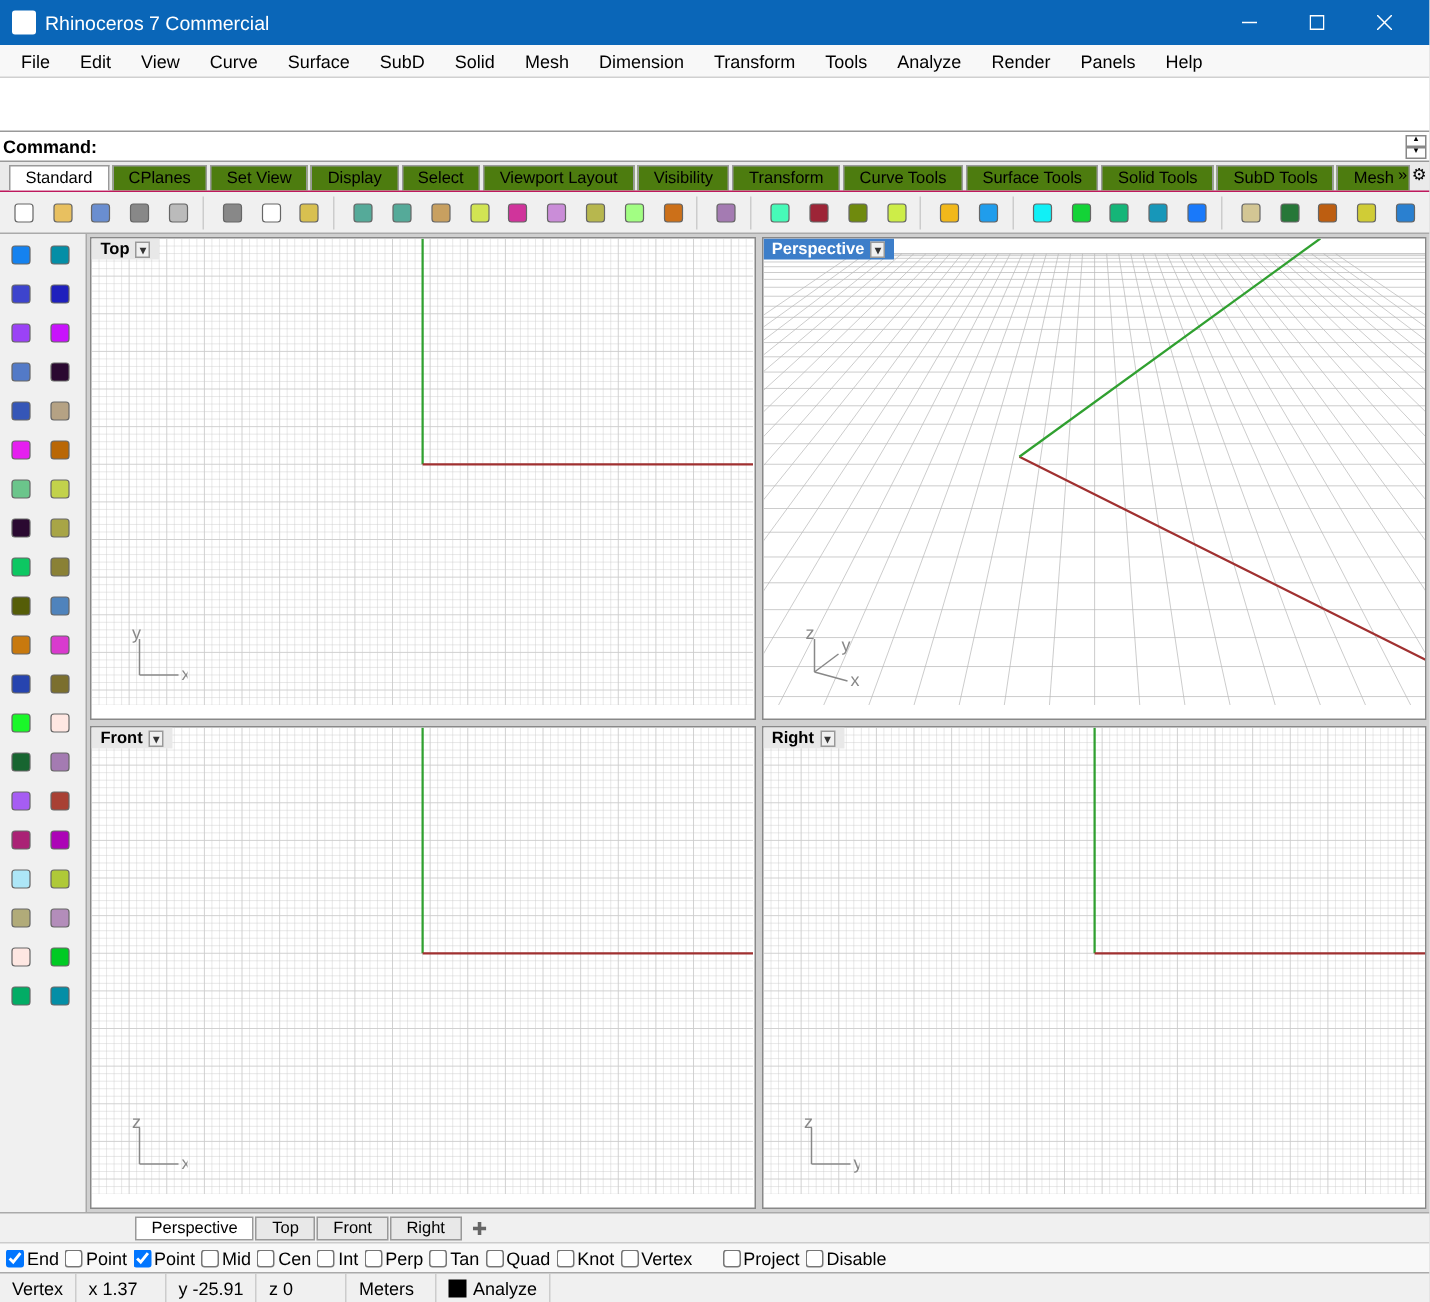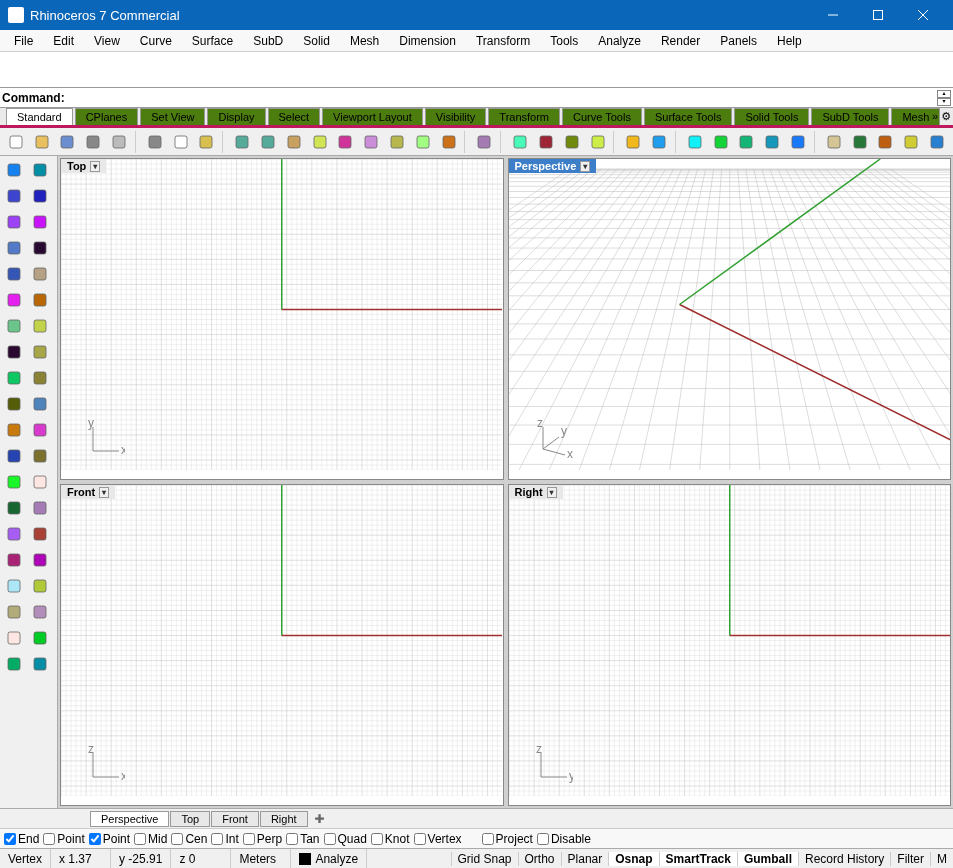--- a/index.html
+++ b/index.html
@@ -20,21 +20,21 @@
 .cmdhistory { background: #fff; height: 36px; border-bottom: 1px solid #999; }
 
 
 .cmdline { background: #fff; height: 20px; display: flex; align-items: center; border-bottom: 1px solid #999; padding: 0 2px; }
 .cmdline .label { font-weight: bold; margin-right: 4px; }
 .cmdline input { flex: 1; border: none; outline: none; height: 16px; font-size: 12px; }
 .cmdline .spinner { width: 14px; display: flex; flex-direction: column; }
 .cmdline .spinner div { height: 8px; border: 1px solid #888; font-size: 6px; text-align: center; line-height: 5px; }
 
 
-.tooltabs { background: #eaeaea; height: 20px; display: flex; align-items: flex-end; border-bottom: 3px solid #be185d; padding-left: 6px; overflow: hidden; position: relative; }
+.tooltabs { background: #eaeaea; height: 20px; display: flex; align-items: flex-end; border-bottom: 1px solid #be185d; padding-left: 6px; overflow: hidden; position: relative; }
 .tooltabs .tab { padding: 2px 10px; border: 1px solid #999; border-bottom: none; background: #4d7c0f; margin-right: 2px; white-space: nowrap; font-size: 11px; }
 .tooltabs .tab.active { background: #fff; }
 .tooltabs .more { position: absolute; right: 2px; top: 2px; font-size: 11px; }
 
 
 .maintoolbar { background: #f0f0f0; height: 28px; display: flex; align-items: center; padding: 2px 4px; gap: 2px; border-bottom: 1px solid #aaa; }
 .maintoolbar .btn { width: 24px; height: 24px; display: flex; align-items: center; justify-content: center; border: 1px solid transparent; }
 .maintoolbar .sep { width: 4px; height: 22px; border-left: 1px solid #ccc; margin: 0 2px; }
 
 
@@ -1220,24 +1220,13 @@
 <div class="statusbar">
   <div class="cell">Vertex</div>
   <div class="cell wide">x 1.37</div>
   <div class="cell wide">y -25.91</div>
   <div class="cell wide">z 0</div>
   <div class="cell wide">Meters</div>
   <div class="cell">
       <span class="swatch"></span>
       <span>Analyze</span>
     </div>
-  <div class="toggles" id="statustoggles">
-      <div class="toggle">Grid Snap</div>
-      <div class="toggle">Ortho</div>
-      <div class="toggle">Planar</div>
-      <div class="toggle on">Osnap</div>
-      <div class="toggle on">SmartTrack</div>
-      <div class="toggle on">Gumball</div>
-      <div class="toggle">Record History</div>
-      <div class="toggle">Filter</div>
-      <div class="toggle">M</div>
-    </div>
 </div>
 
 </body></html>

